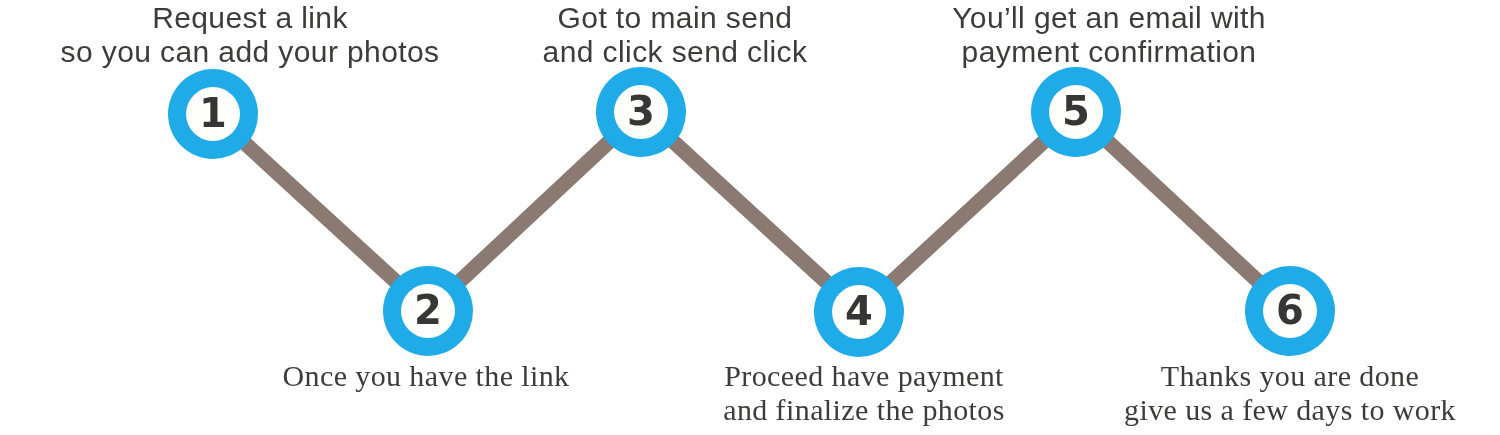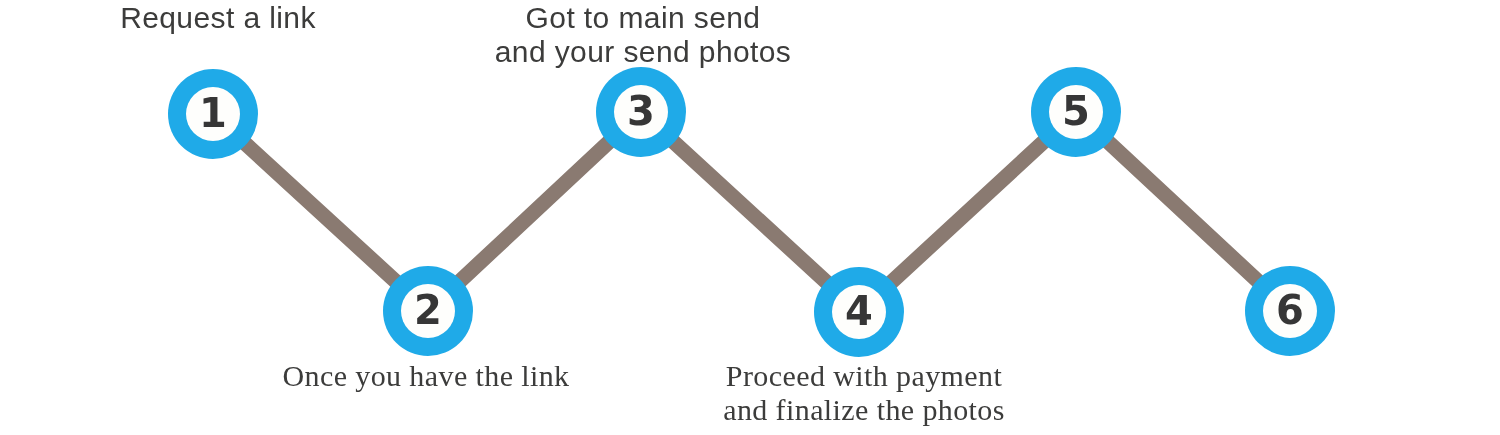--- a/index.html
+++ b/index.html
@@ -56,51 +56,60 @@
   .label {
     position: absolute;
     transform: translateX(-50%);
     text-align: center;
     white-space: nowrap;
     font-size: 30px;
     line-height: 34px;
     letter-spacing: 0.4px;
     color: var(--text-dark, #3c3c3b);
   }
-  .label-top { top: 1px; }
+  .label-top { top: 1px; margin-left: 32px; }
   .label-bottom { top: 359px; font-family: Liberation Serif, serif; }
 </style>
 </head>
 <body>
 
 <div class="diagram">
 
   <svg class="connector" width="1500" height="435" viewBox="0 0 1500 435" aria-hidden="true">
     <polyline points="213,114 428,311 641,112 859,312 1076,112 1290,311"></polyline>
   </svg>
 
   <div class="label label-top" style="left:218px">
     <div>Request a link</div>
+    <div>so you can add your photos</div>
   </div>
 
   <div class="label label-bottom" style="left:426px">
     <div>Once you have the link</div>
   </div>
 
   <div class="label label-top" style="left:643px">
     <div>Got to main send</div>
-    <div>and your send photos</div>
+    <div>and click send click</div>
   </div>
 
   <div class="label label-bottom" style="left:864px">
-    <div>Proceed with payment</div>
+    <div>Proceed have payment</div>
     <div>and finalize the photos</div>
   </div>
 
+  <div class="label label-top" style="left:1077px">
+    <div>You’ll get an email with</div>
+    <div>payment confirmation</div>
+  </div>
 
+  <div class="label label-bottom" style="left:1290px">
+    <div>Thanks you are done</div>
+    <div>give us a few days to work</div>
+  </div>
 
   <div class="node" style="left:213px; top:114px">
     <div class="node-inner">
       <span class="num">1</span>
     </div>
   </div>
 
   <div class="node" style="left:428px; top:311px">
     <div class="node-inner">
       <span class="num">2</span>

